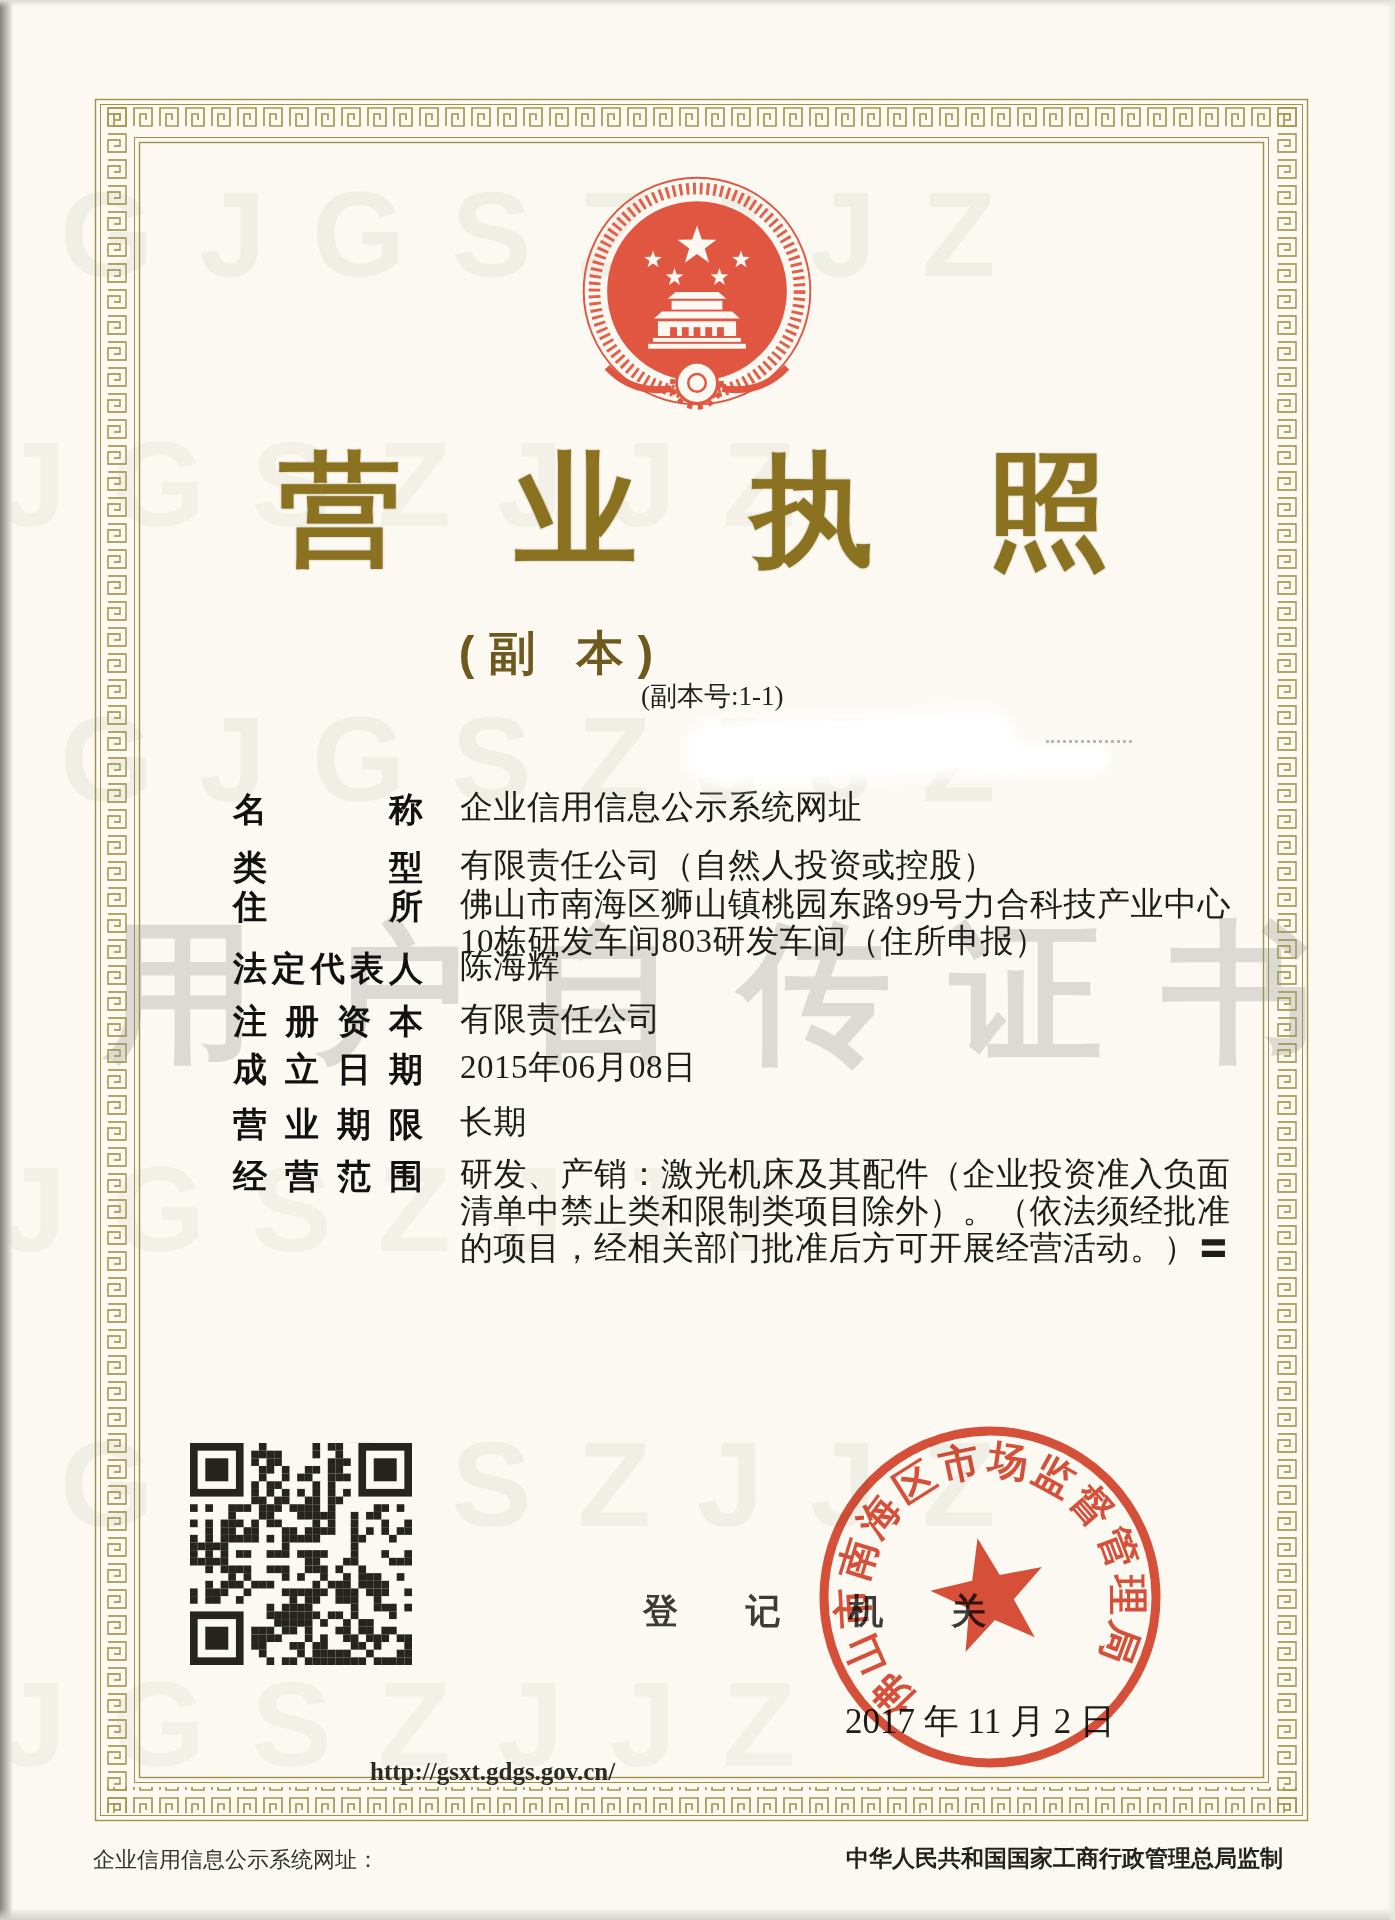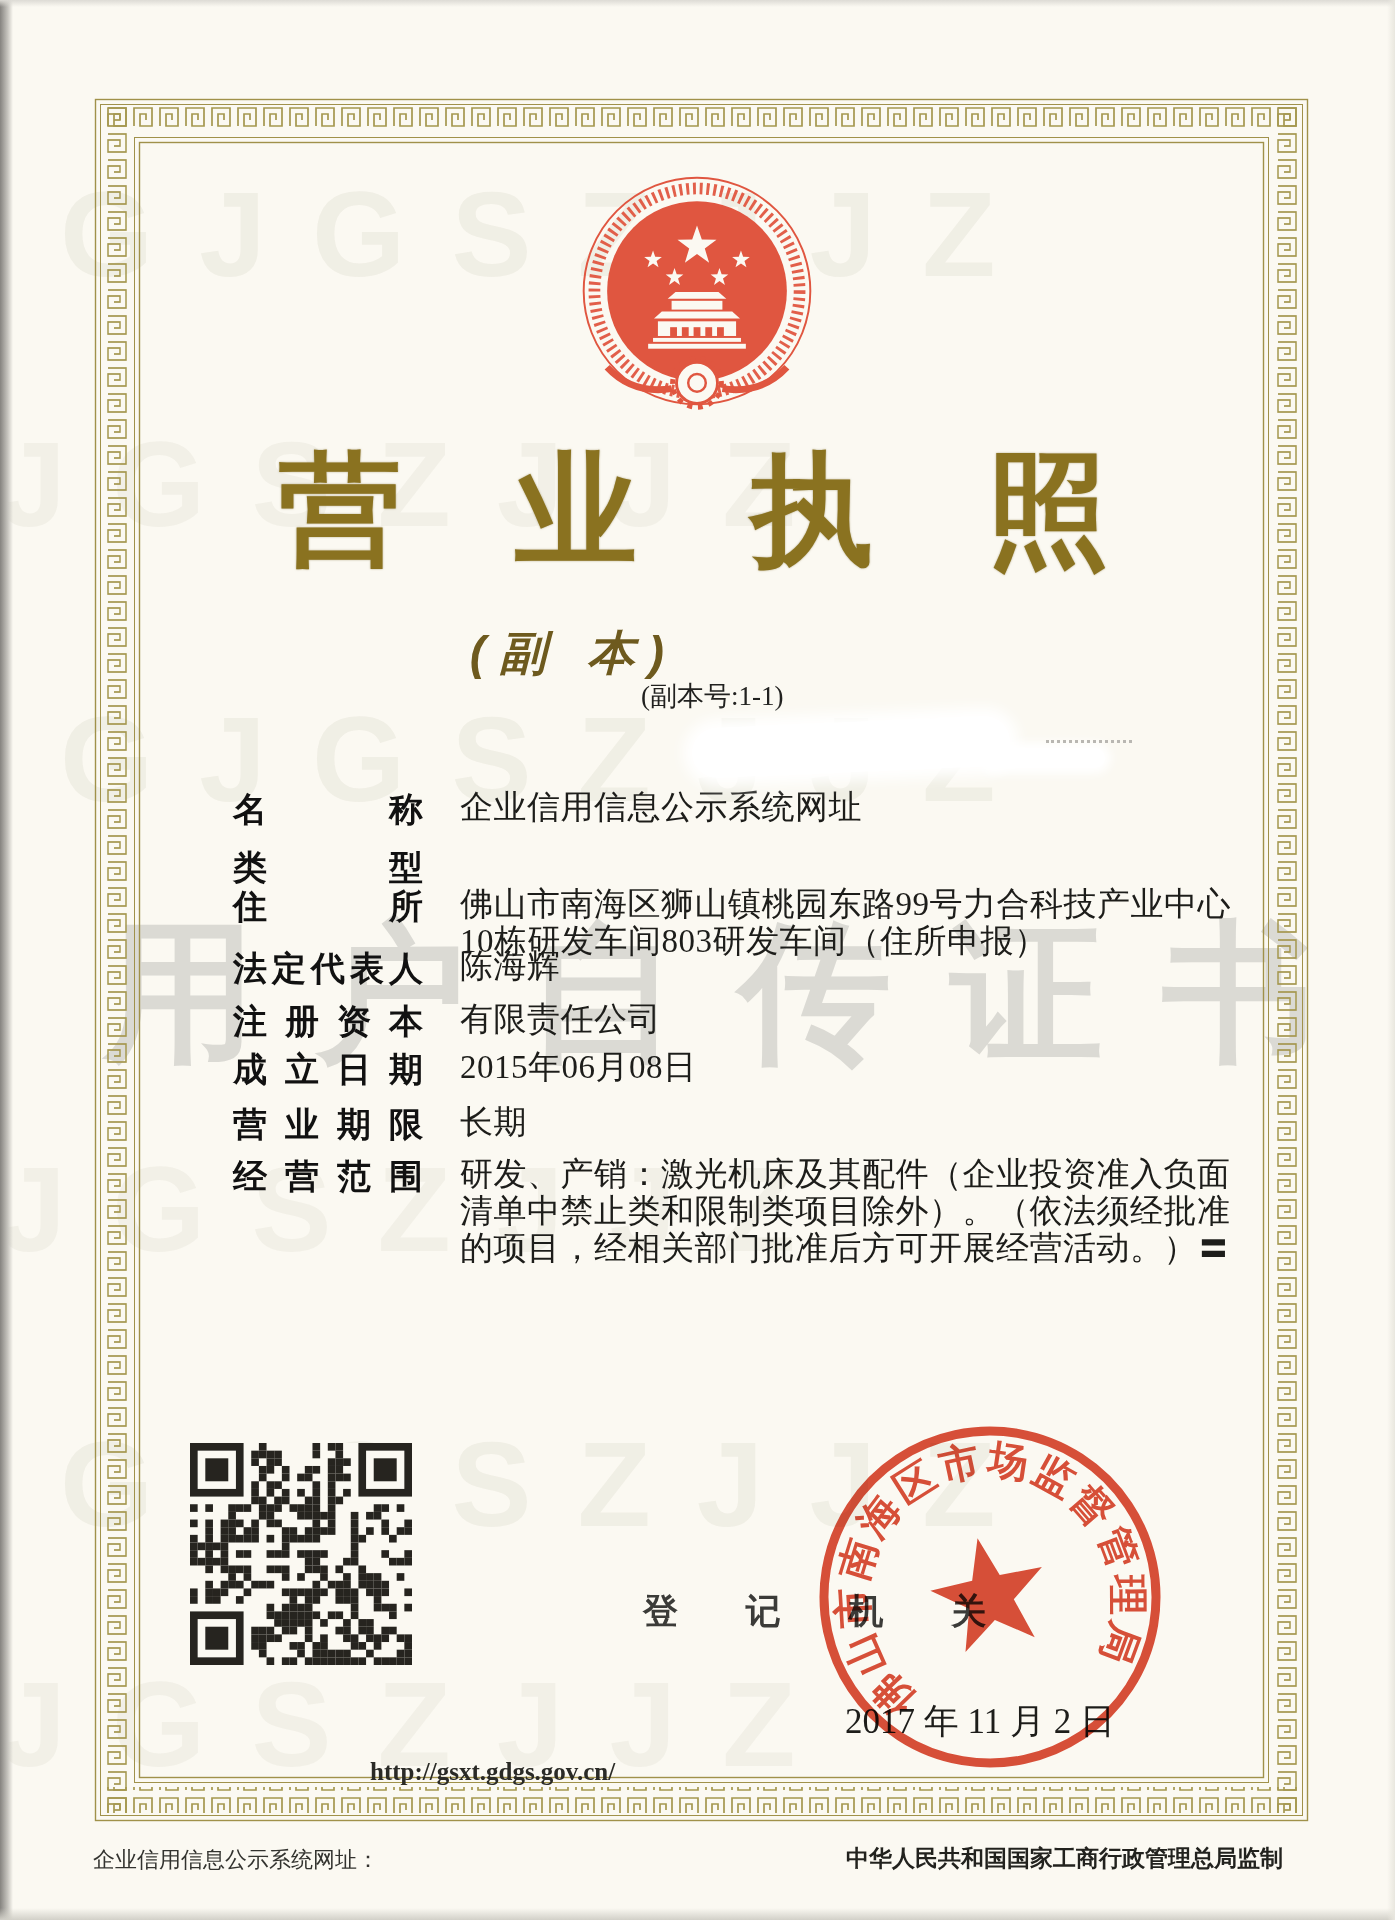--- a/index.html
+++ b/index.html
@@ -18,22 +18,22 @@
   
   #watermark{position:absolute;left:104px;top:892px;width:1210px;display:flex;justify-content:space-between;
              font-size:152px;font-weight:bold;color:#dbdad4;z-index:1;font-family:"Liberation Sans",sans-serif;}
   
   #borderSvg{position:absolute;left:0;top:0;z-index:2;pointer-events:none;}
   
   #emblem{position:absolute;left:570px;top:162px;z-index:3;}
   #title{position:absolute;left:279px;top:430px;width:850px;font-size:122px;font-weight:900;
          color:#8a7220;letter-spacing:114px;white-space:nowrap;z-index:3;
          text-shadow:0 0 2px rgba(110,90,23,.55);}
-  #subtitle{position:absolute;left:448px;top:622px;width:230px;text-align:right;font-size:47px;font-weight:800;
-            color:#6e5a1e;letter-spacing:14px;white-space:nowrap;z-index:3;font-style:italic;}
+  #subtitle{position:absolute;left:448px;top:622px;width:230px;text-align:center;font-size:47px;font-weight:800;
+            color:#6e5a1e;letter-spacing:14px;white-space:nowrap;z-index:3;}
   #copyno{position:absolute;left:641px;top:678px;font-size:27px;color:#21211f;z-index:3;
           font-family:"Liberation Serif",serif;}
   #codeline{position:absolute;left:424px;top:731px;font-size:33px;font-weight:bold;color:#14140f;
             letter-spacing:2px;z-index:3;}
   #codeblur{position:absolute;left:692px;top:722px;width:318px;height:50px;background:#fff;border-radius:26px;
             box-shadow:0 0 14px 9px rgba(255,255,255,.97);transform:rotate(-2.5deg);z-index:4;}
   #codeblur2{position:absolute;left:985px;top:748px;width:120px;height:20px;background:#fff;border-radius:10px;
             box-shadow:0 0 10px 6px rgba(255,255,255,.95);z-index:4;}
   #remnant{position:absolute;left:1046px;top:740px;width:86px;border-top:3px dotted #b9b7b2;z-index:4;}
   
@@ -147,20 +147,21 @@
         <span>名</span>
         <span>称</span>
       </div>
     <div class="val">企业信用信息公示系统网址</div>
   </div>
   <div class="row" style="top:847px">
     <div class="lbl spread">
         <span>类</span>
         <span>型</span>
       </div>
+    <div class="val">有限责任公司（自然人投资或控股）</div>
   </div>
   <div class="row" style="top:886px">
     <div class="lbl spread">
         <span>住</span>
         <span>所</span>
       </div>
     <div class="val">佛山市南海区狮山镇桃园东路99号力合科技产业中心10栋研发车间803研发车间（住所申报）</div>
   </div>
   <div class="row" style="top:948px">
     <div class="lbl spread">

